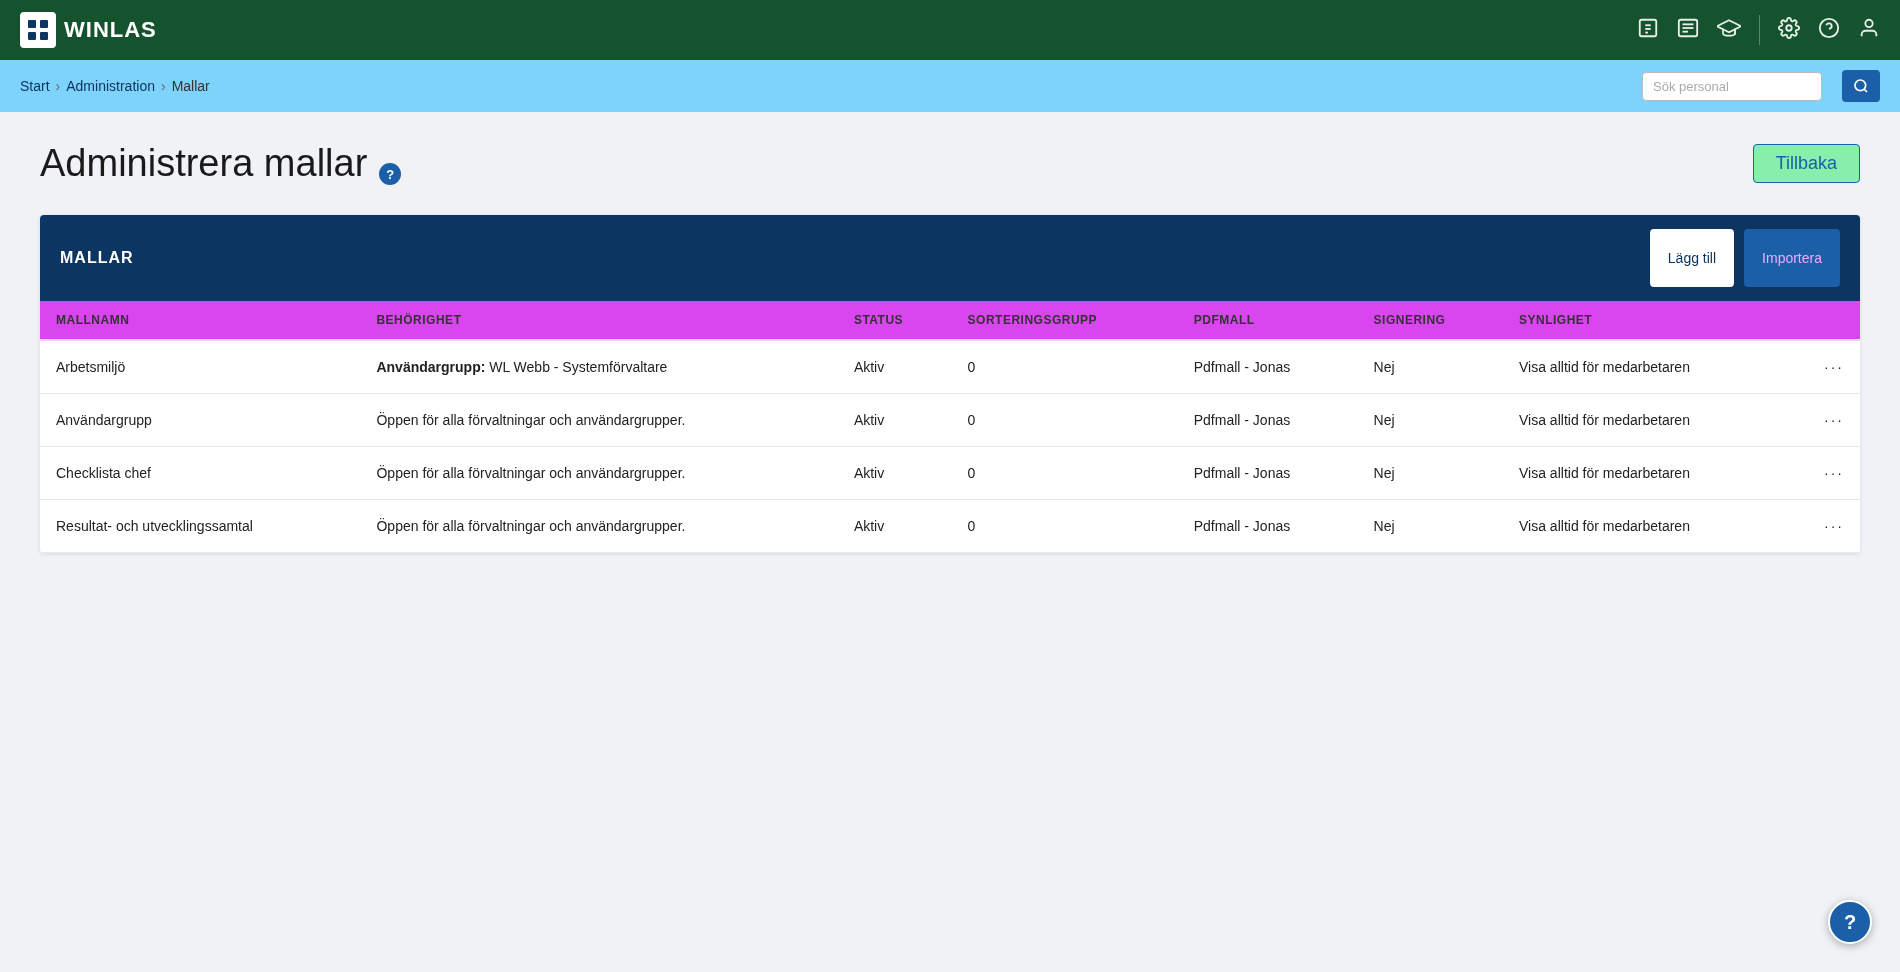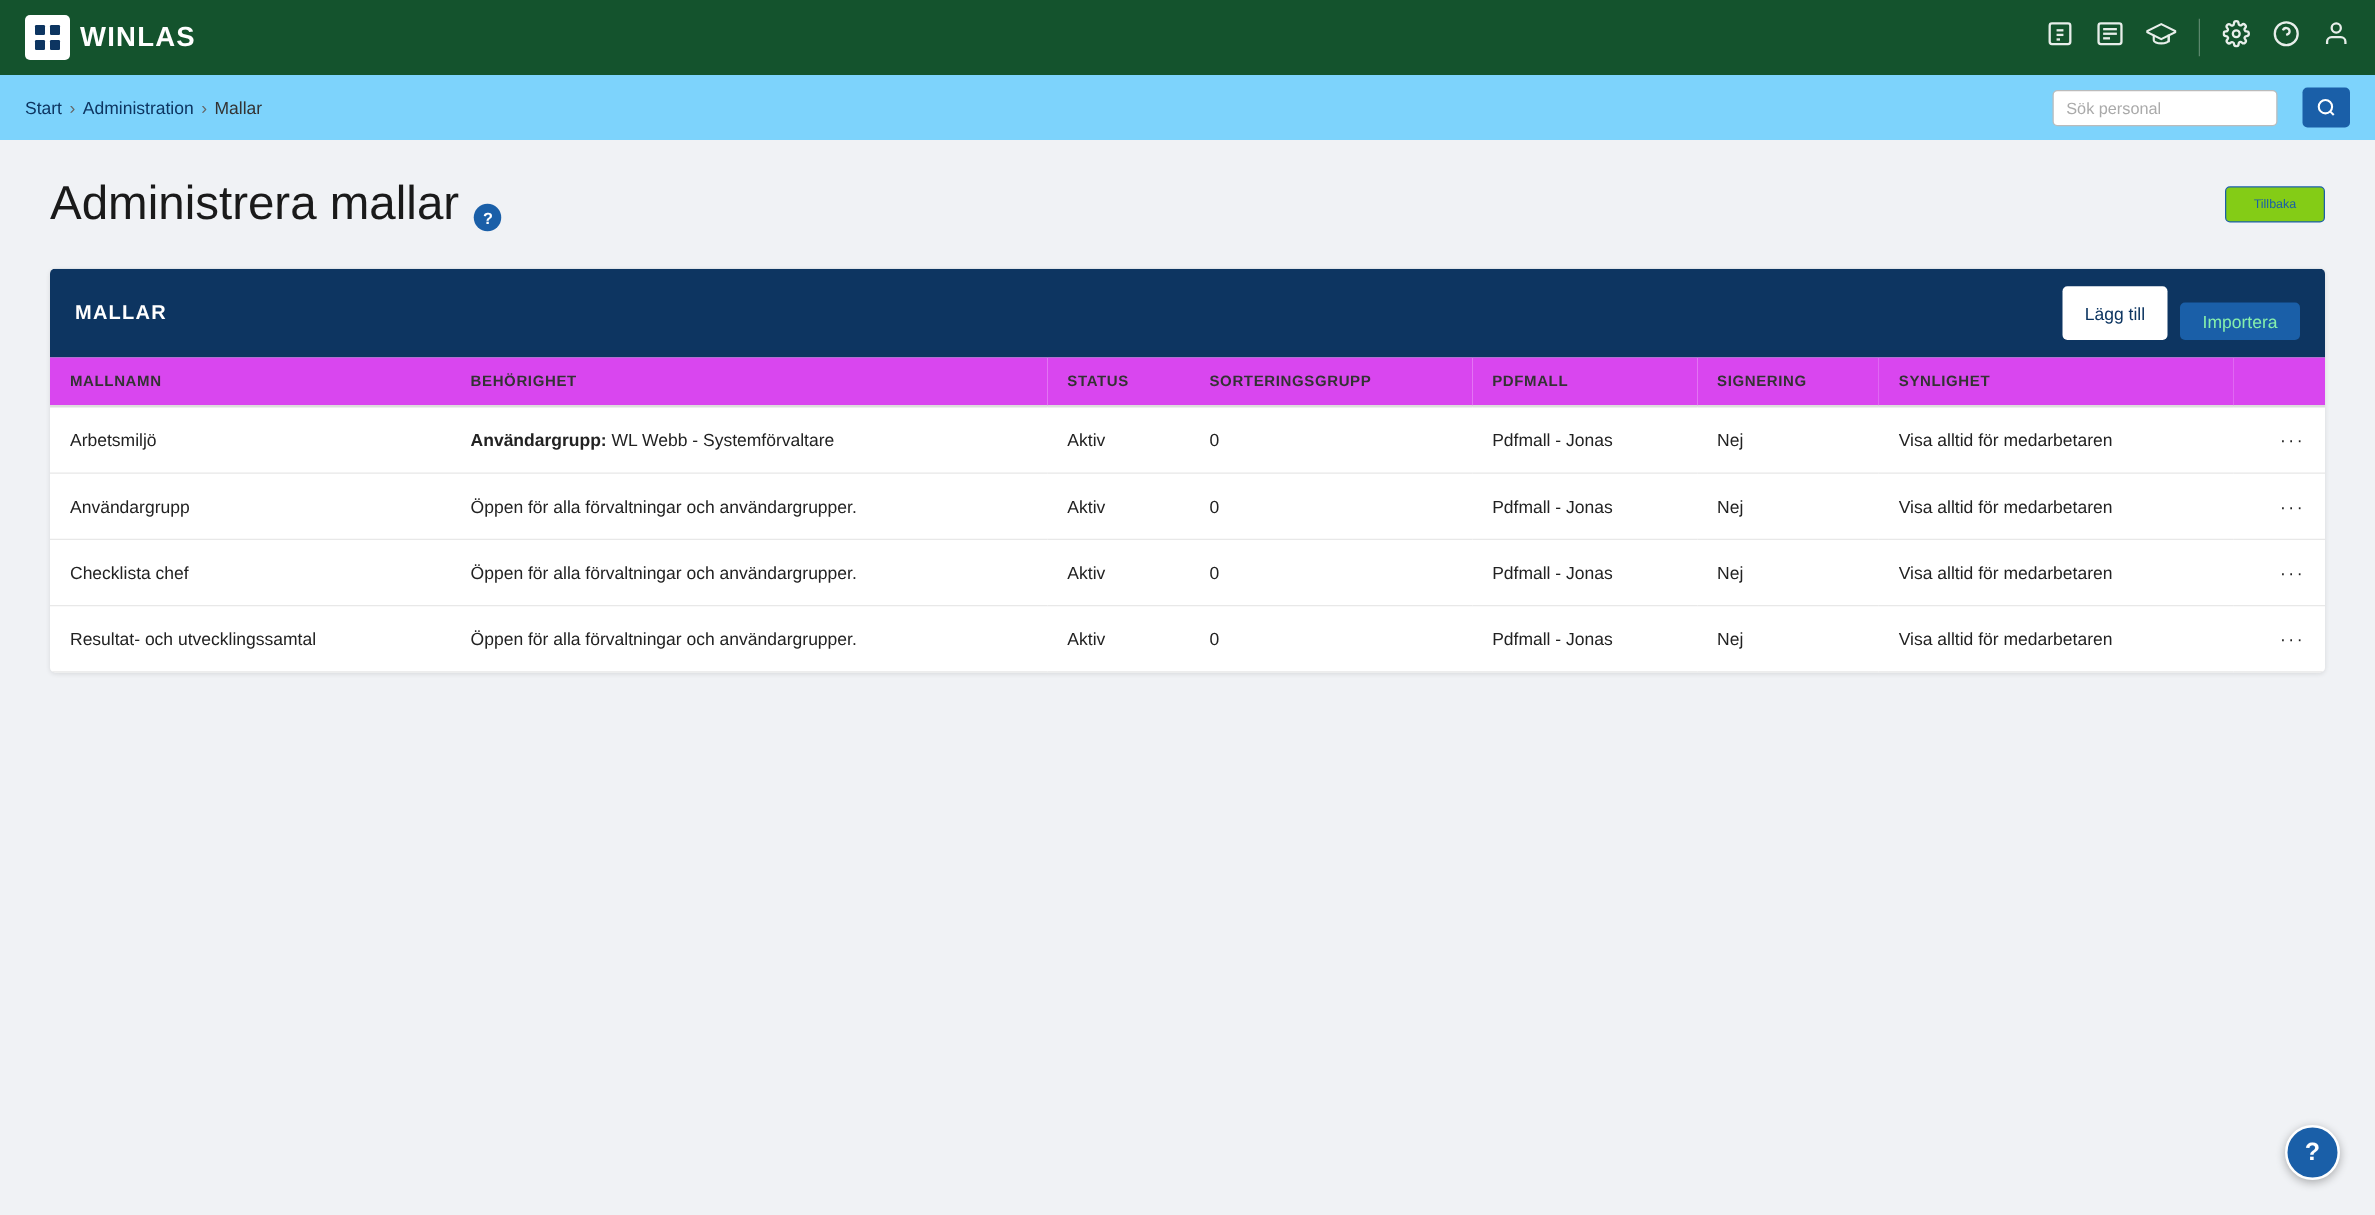--- a/index.html
+++ b/index.html
@@ -120,26 +120,26 @@
       width: 22px; height: 22px;
       border-radius: 50%;
       background: #1a5fa8;
       color: #fff;
       display: flex; align-items: center; justify-content: center;
       font-size: 13px;
       font-weight: bold;
       cursor: pointer;
     }
     .btn-tillbaka {
-      background: #84cc16;
+      background: #86efac;
       border: 1.5px solid #1a5fa8;
       color: #1a5fa8;
       border-radius: 4px;
       padding: 8px 22px;
-      font-size: 10px;
+      font-size: 18px;
       cursor: pointer;
     }
 
     
     .table-card {
       background: #fff;
       border-radius: 4px;
       box-shadow: 0 1px 4px rgba(0,0,0,0.1);
       overflow: hidden;
     }
@@ -165,28 +165,27 @@
       color: #0d3561;
       border: none;
       border-radius: 4px;
       padding: 7px 18px;
       font-size: 14px;
       cursor: pointer;
       font-weight: 500;
     }
     .btn-importera {
       background: #1a5fa8;
-      color: #86efac;
+      color: #f0abfc;
       border: none;
       border-radius: 4px;
-      padding: 7px 18px;
+      padding: 21px 18px;
       font-size: 14px;
       cursor: pointer;
       font-weight: 500;
-      margin-top: 13px;
     }
 
     
     .data-table {
       width: 100%;
       border-collapse: collapse;
     }
     .data-table thead tr {
       background: #d946ef;
       border-bottom: 2px solid #ddd;

